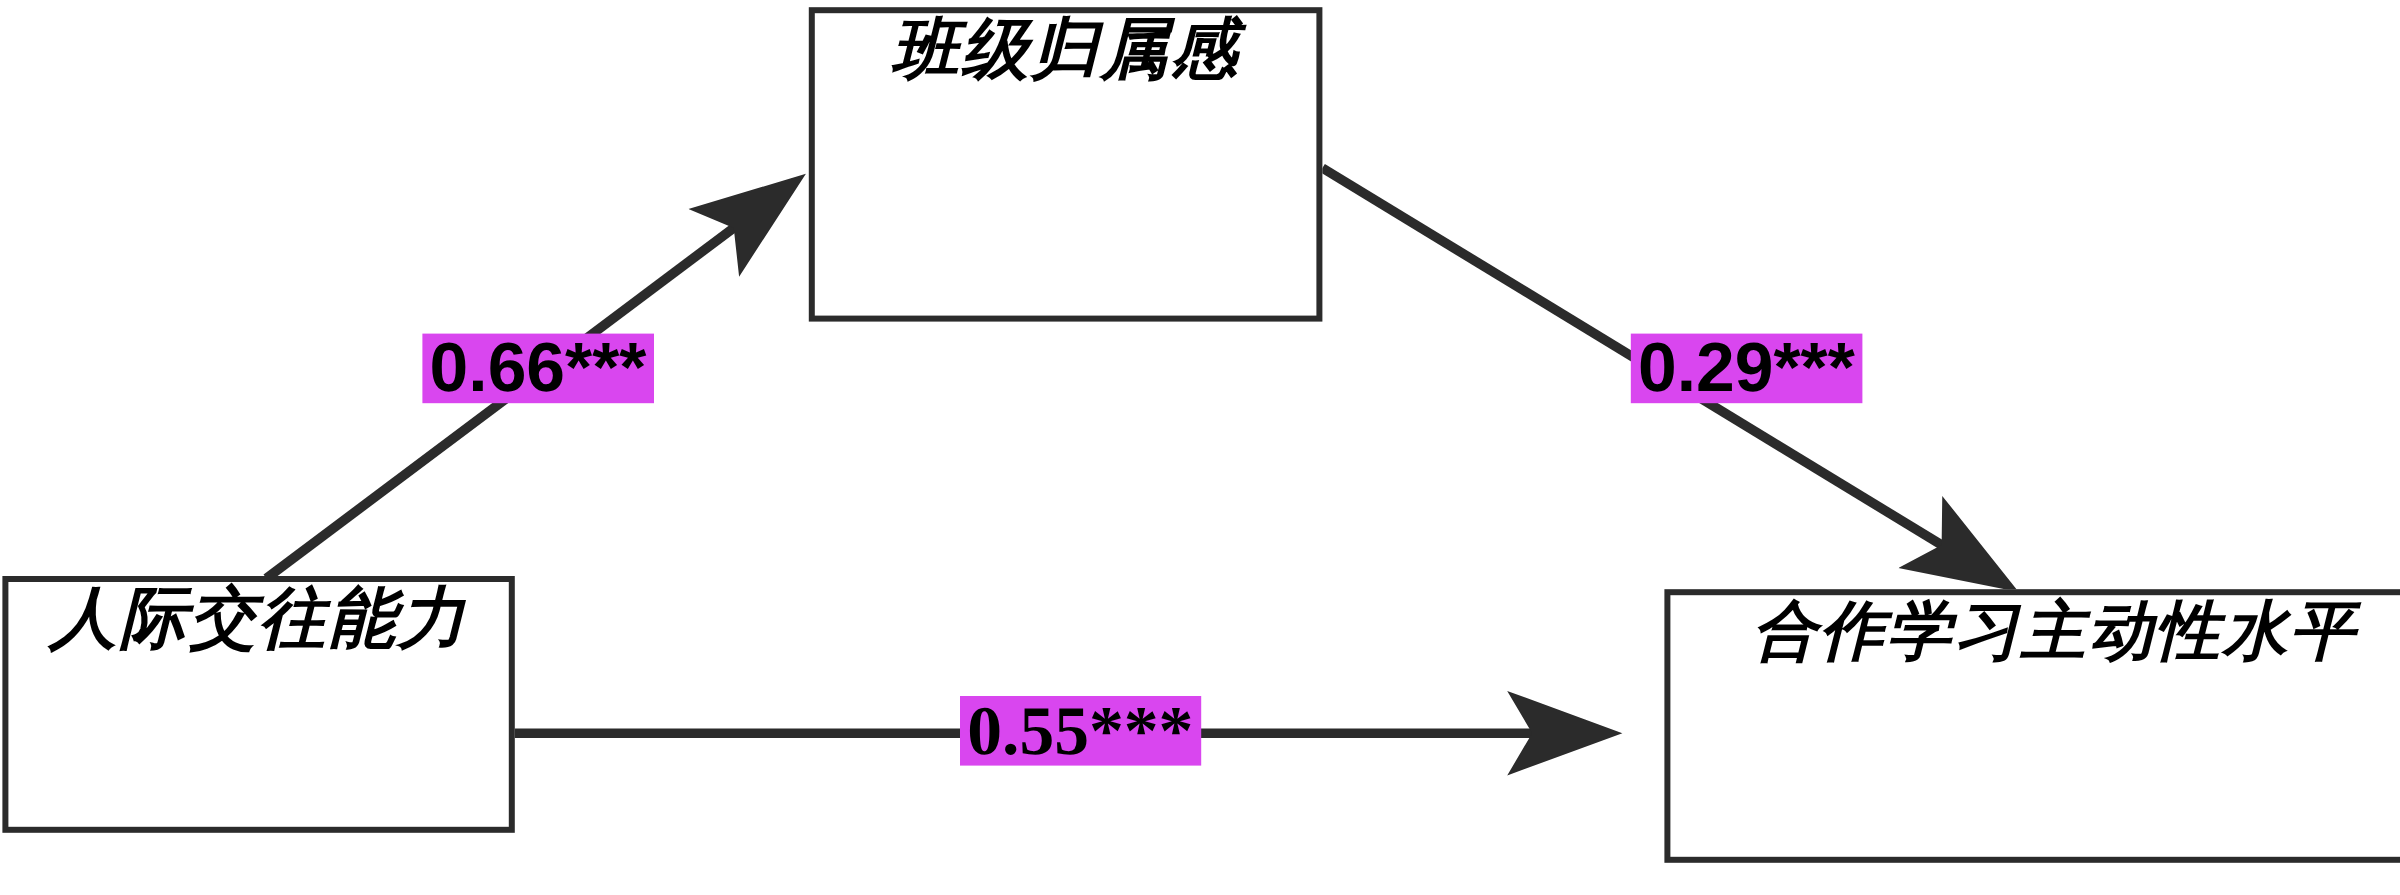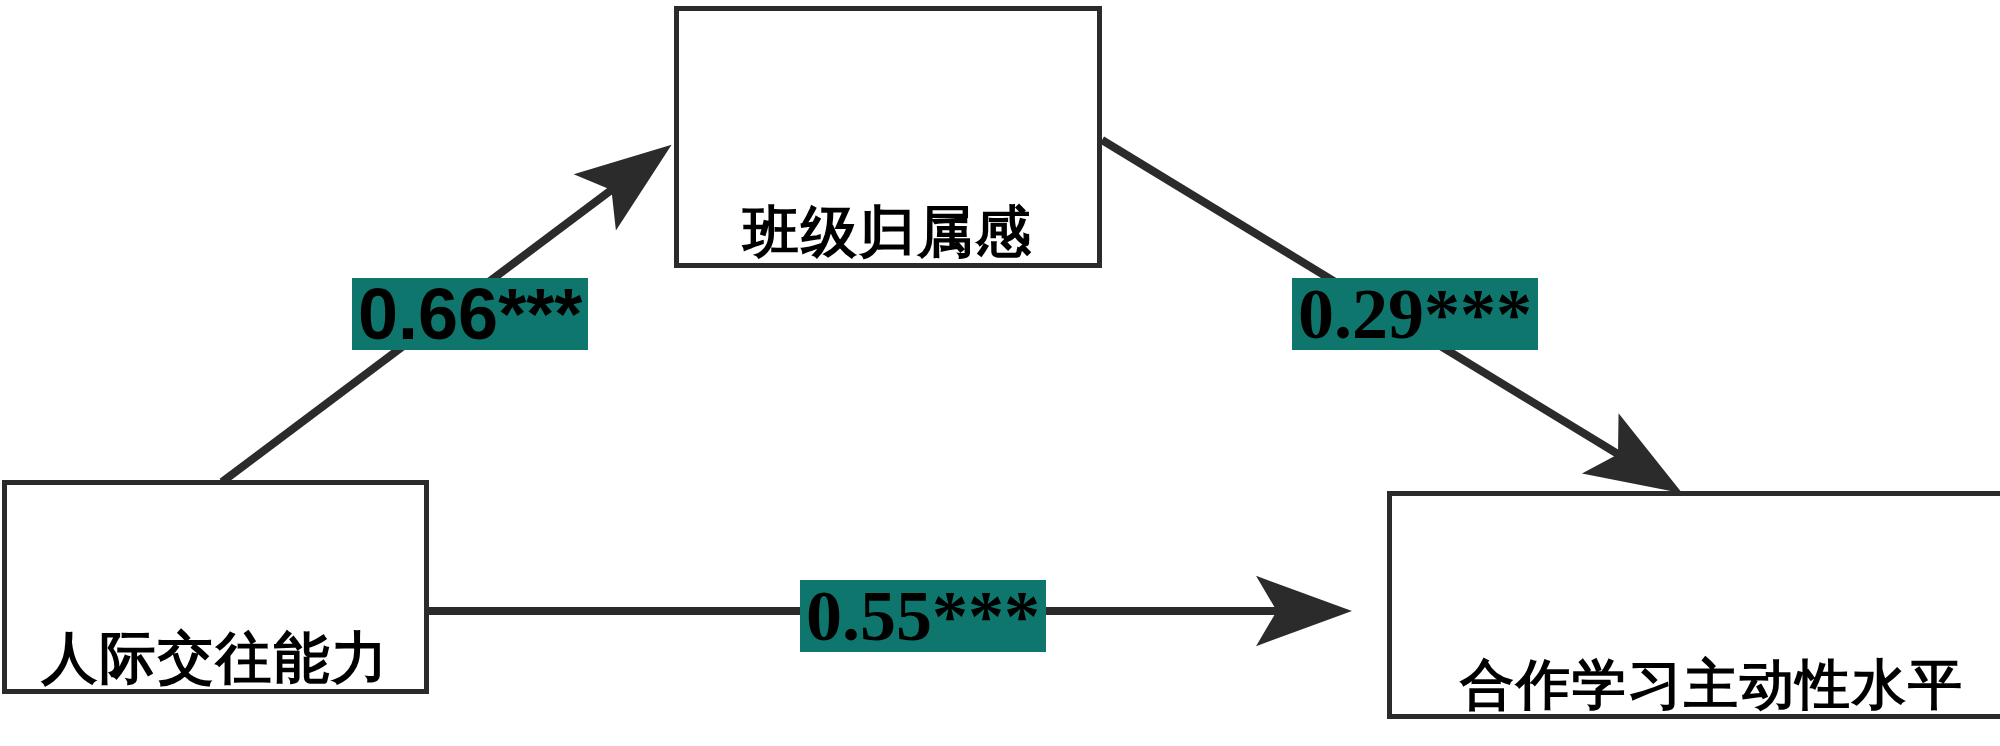--- a/index.html
+++ b/index.html
@@ -23,23 +23,24 @@
     top: 0;
     width: 2000px;
     height: 746px;
   }
   .node-box {
     position: absolute;
     background: #ffffff;
     border: 5px solid #2b2b2b;
     box-sizing: border-box;
     display: flex;
-    align-items: flex-end;
+    align-items: flex-start;
     justify-content: center;
     z-index: 3;
+    font-style: italic;
   }
   .node-label {
     font-family: "DejaVu Sans", "Liberation Sans", sans-serif;
     font-weight: 700;
     color: #000000;
     font-size: 56px;
     letter-spacing: 2px;
     line-height: 1.1;
     white-space: nowrap;
     text-align: center;
@@ -64,35 +65,34 @@
     margin-left: 40px;
   }
   #node-outcome .node-label {
     font-size: 54px;
   }
   .path-label {
     position: absolute;
     font-family: "Liberation Sans", "DejaVu Sans", sans-serif;
     font-weight: 700;
     color: #000000;
-    font-size: 72px;
+    font-size: 58px;
     white-space: nowrap;
-    background: #0f766e;
+    background: #d946ef;
     padding: 0 6px;
     z-index: 4;
     line-height: 1;
   }
   #label-a {
     left: 352px;
     top: 278px;
   }
   #label-b {
-    left: 1292px;
+    left: 1359px;
     top: 278px;
-    font-family: Liberation Serif, serif;
   }
   #label-c {
     left: 800px;
     top: 580px;
     font-family: Liberation Serif, serif;
   }
 </style>
 </head>
 <body>
 

